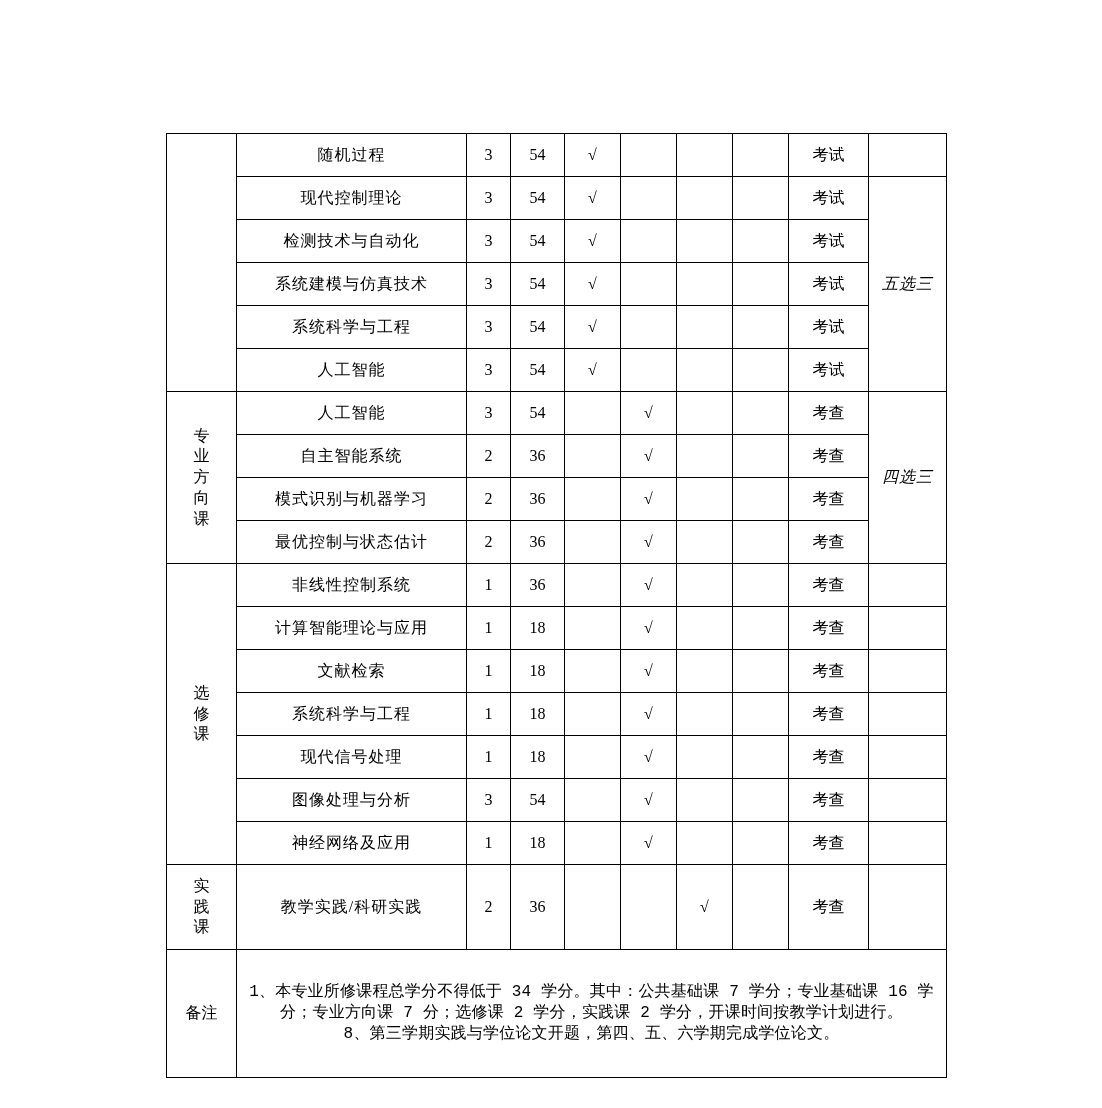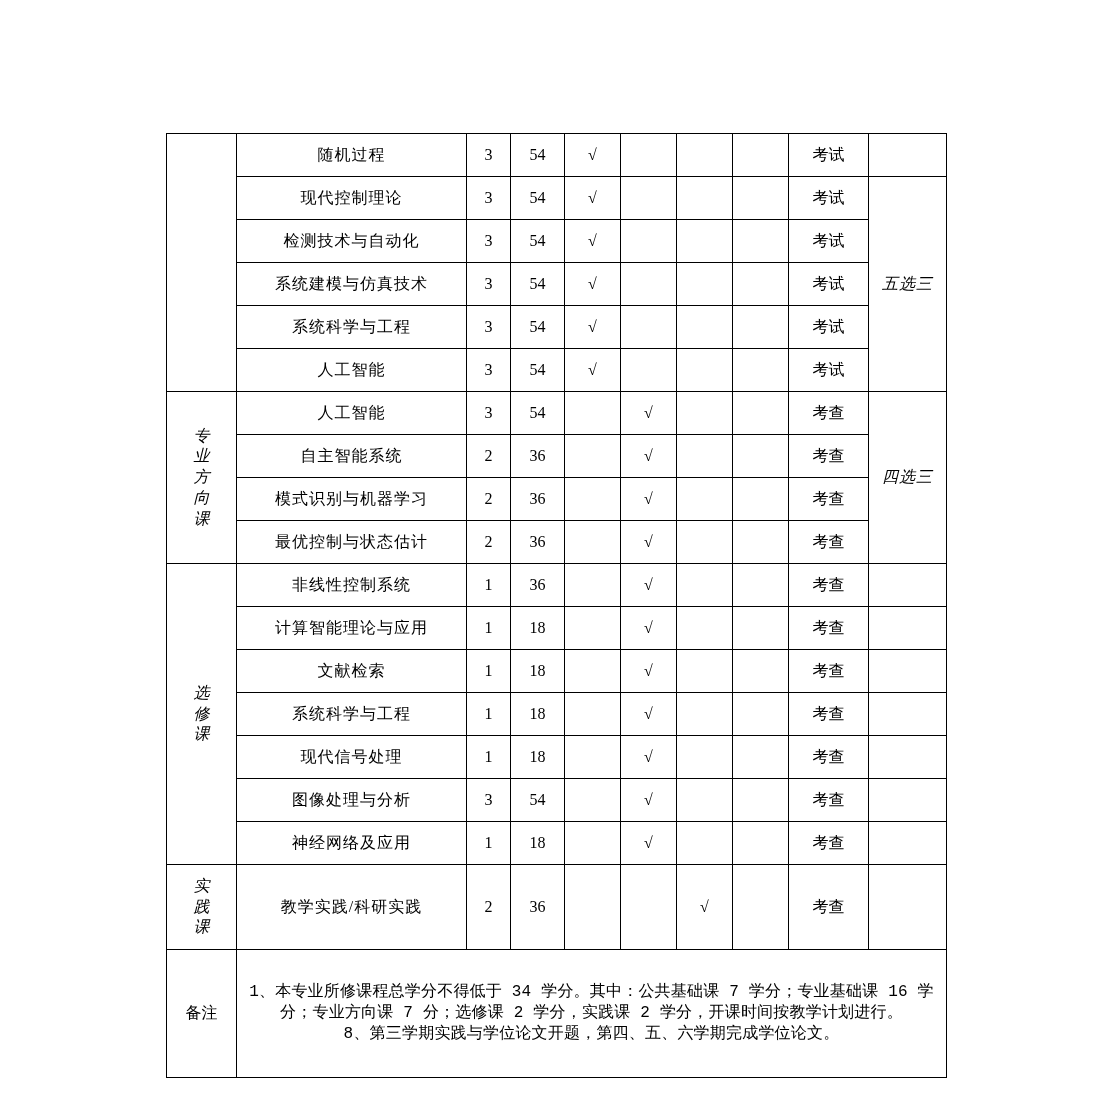--- a/index.html
+++ b/index.html
@@ -55,21 +55,20 @@
     font-size: 16px;
     letter-spacing: 0;
     line-height: 1.85;
   }
   td.cat-cell .vtext {
     display: block;
     width: 1em;
     margin: 0 auto;
     word-break: break-all;
     white-space: normal;
-    font-style: italic;
   }
   td.name-cell {
     letter-spacing: 1px;
     font-size: 16px;
     margin-left: 44px;
   }
   td.check-cell {
     font-size: 16px;
   }
   td.note-cell {

